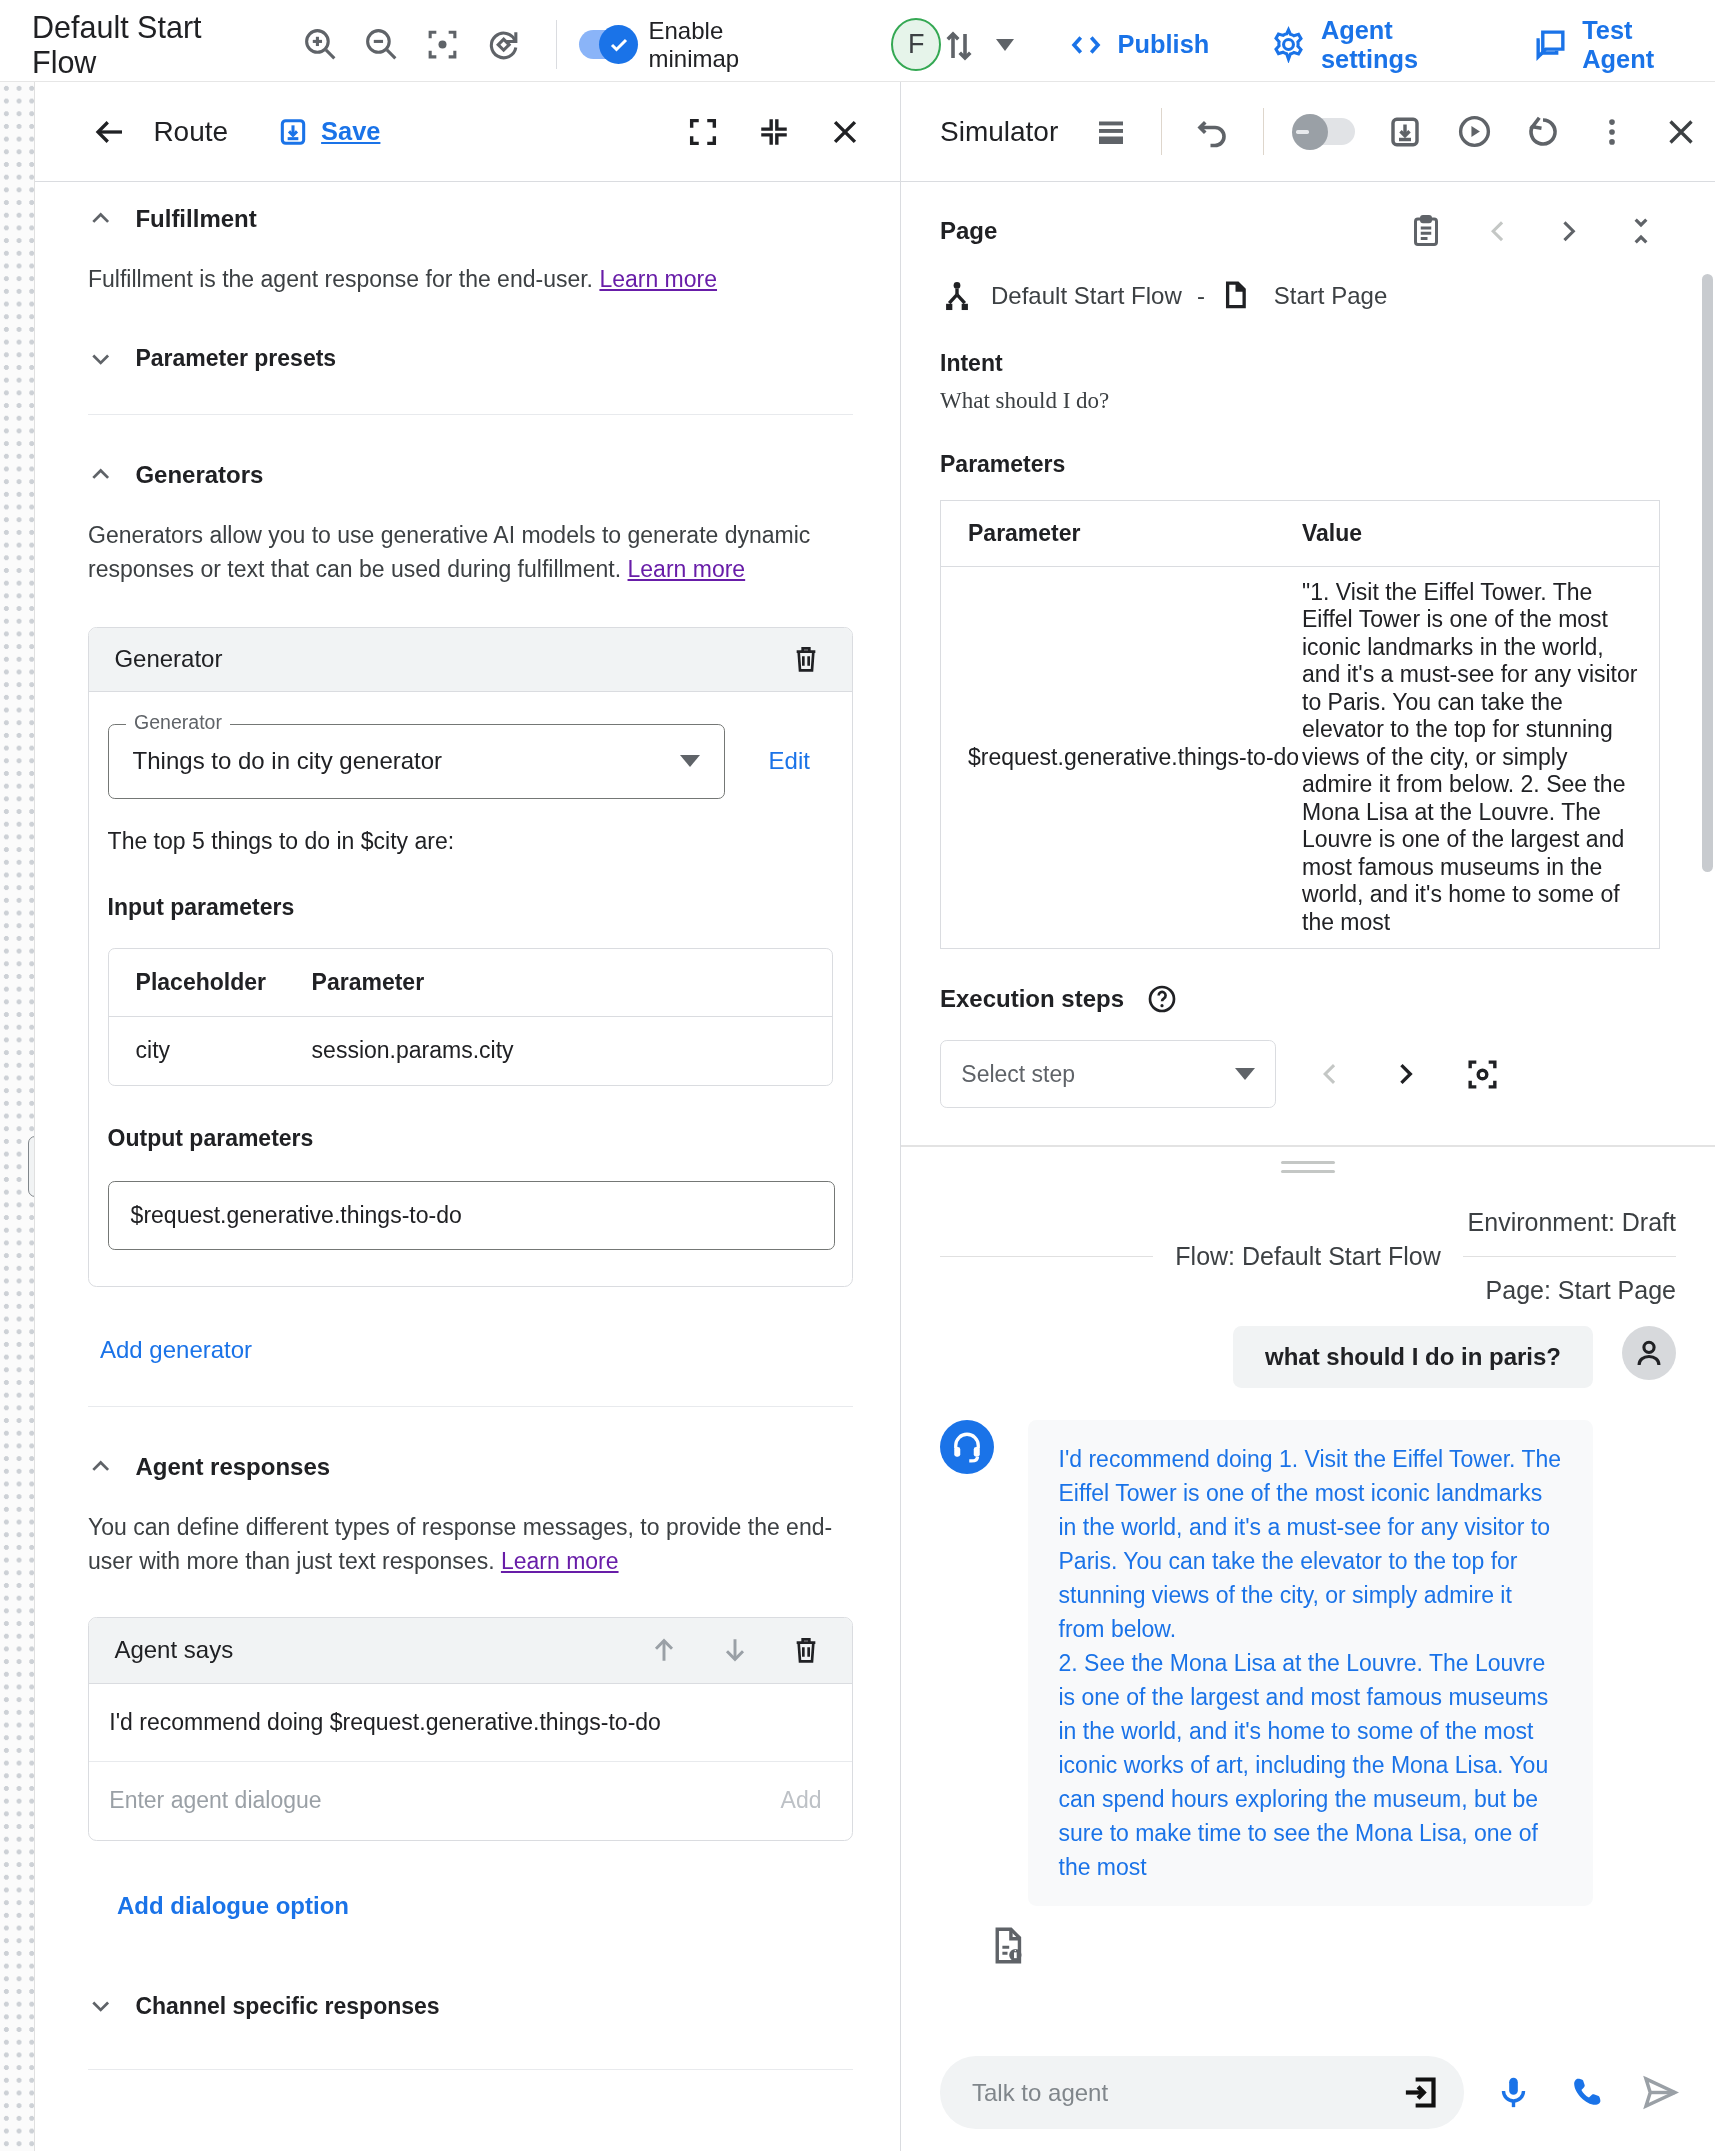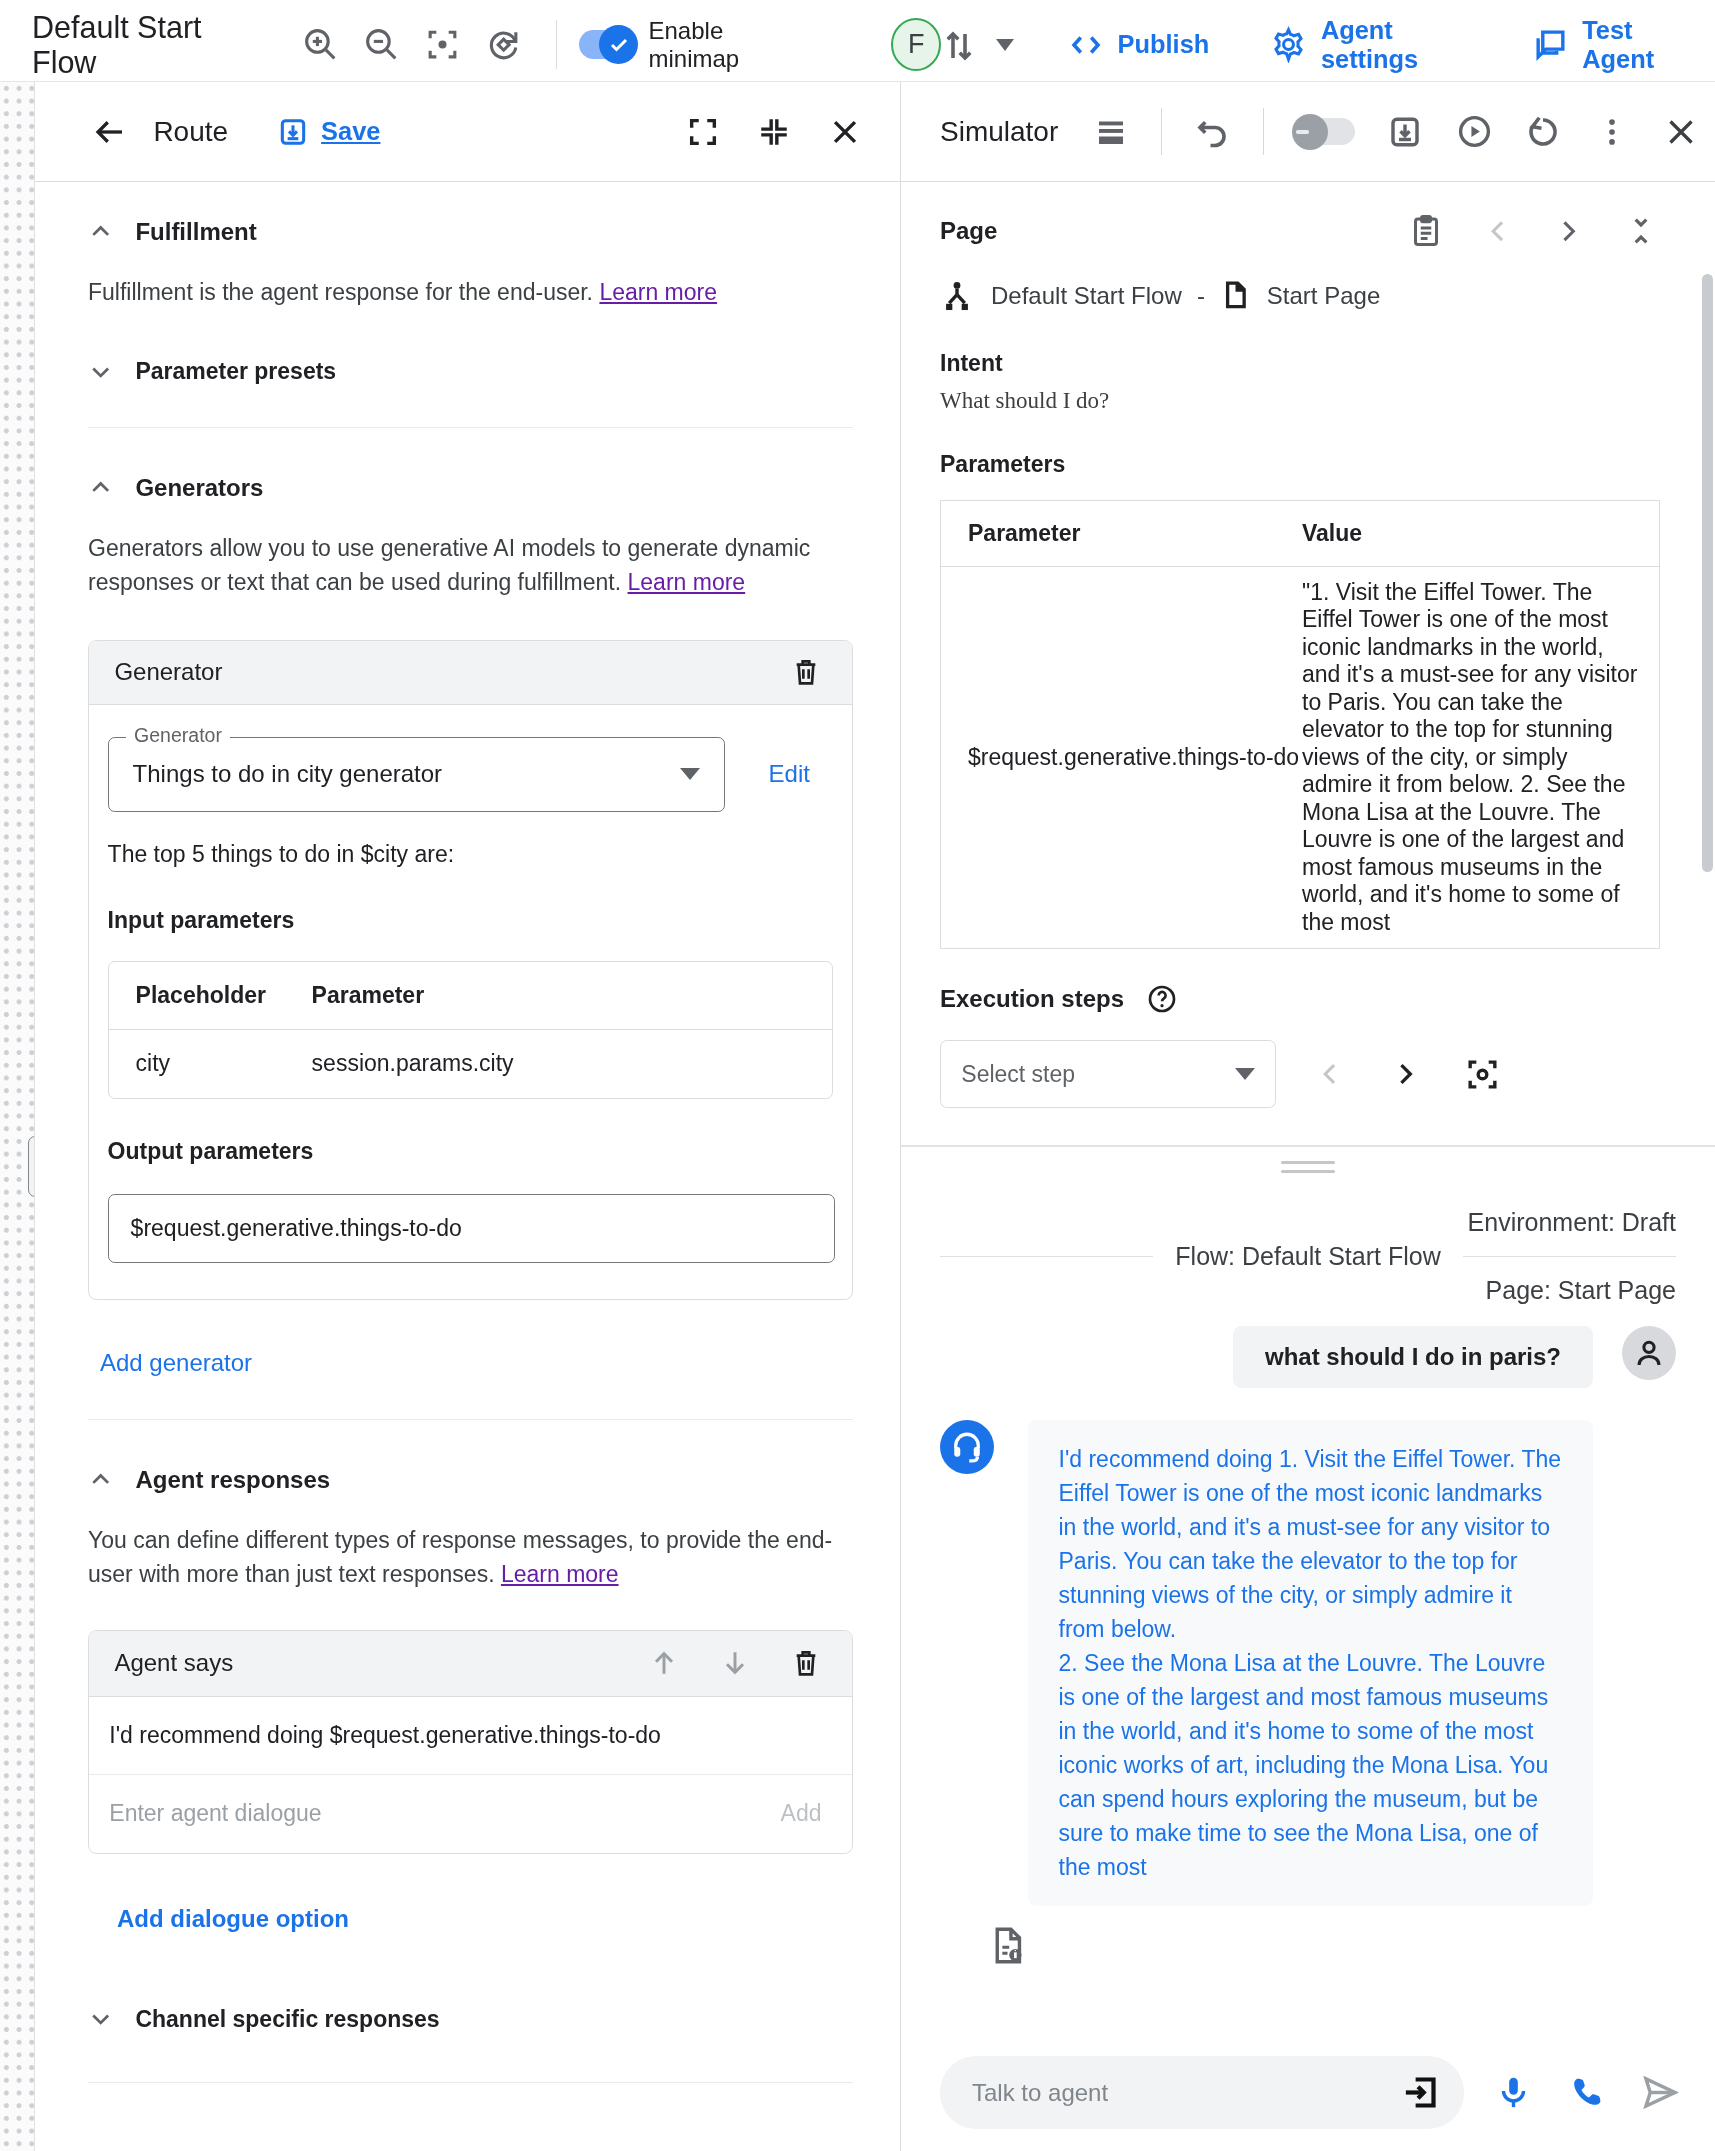--- a/index.html
+++ b/index.html
@@ -97,21 +97,21 @@
   .sim-section { padding:30.5px 39px 0 39px; position:relative; }
   .page-head-row { display:flex; align-items:center; }
   .page-heading { font-size:24px; font-weight:700; }
   .page-head-row .ics { margin-left:auto; display:flex; align-items:center; gap:39px; padding-right:17px; }
   .nav-chev { width:30.5px; height:30.5px; color:#5f6368; cursor:pointer; }
   .nav-chev.disabled { color:#c4c7c5; }
   .flow-row { display:flex; align-items:center; margin-top:29px; font-size:24px; color:#3c4043; }
   .flow-row .icon { color:#202124; }
   .flow-name { margin:0 15.3px 0 17px; }
   .dash { margin-right:15.3px; }
-  .page-name { margin-left:16px; }
+  .page-name { margin-left:23px; }
   .sub-h { font-size:23px; font-weight:700; margin-top:37px; }
   .sub-v { font-size:23px; color:#3c4043; margin-top:11px;font-family:Liberation Serif, serif; }
 
   .param-table { border:0.8px solid #dadce0; margin-top:22px; width:720px; }
   .param-table .tr { display:flex; }
   .param-table .tr.head { height:66px; align-items:center; border-bottom:0.8px solid #dadce0; }
   .param-table .pc { width:361px; padding-left:27px; font-size:23px; }
   .param-table .vc { flex:1; font-size:23px; padding-right:17px; }
   .param-table .head .pc, .param-table .head .vc { font-weight:700; }
   .param-table .tr.data { align-items:center; }
@@ -287,21 +287,21 @@
       <span class="icon win-ic">
         <svg width="34" height="34" viewBox="0 0 24 24" fill="none" stroke="currentColor" stroke-width="2.4">
             <path d="M5 5l14 14M19 5L5 19"></path>
           </svg>
       </span>
     </div>
   </div>
 
   <div class="route-content">
 
-    <div class="sect-row" style="margin-top:36px">
+    <div class="sect-row" style="margin-top:23px">
       <span class="icon chev">
         <svg width="25.4" height="25.4" viewBox="0 0 24 24" fill="none" stroke="currentColor" stroke-width="2.6">
             <path d="M5 15l7-7 7 7"></path>
           </svg>
       </span>
       <span class="sect-heading">Fulfillment</span>
     </div>
     <div class="desc" style="margin-top:29px">
       <span>Fulfillment is the agent response for the end-user.</span>
       <span class="lm">Learn more</span>

